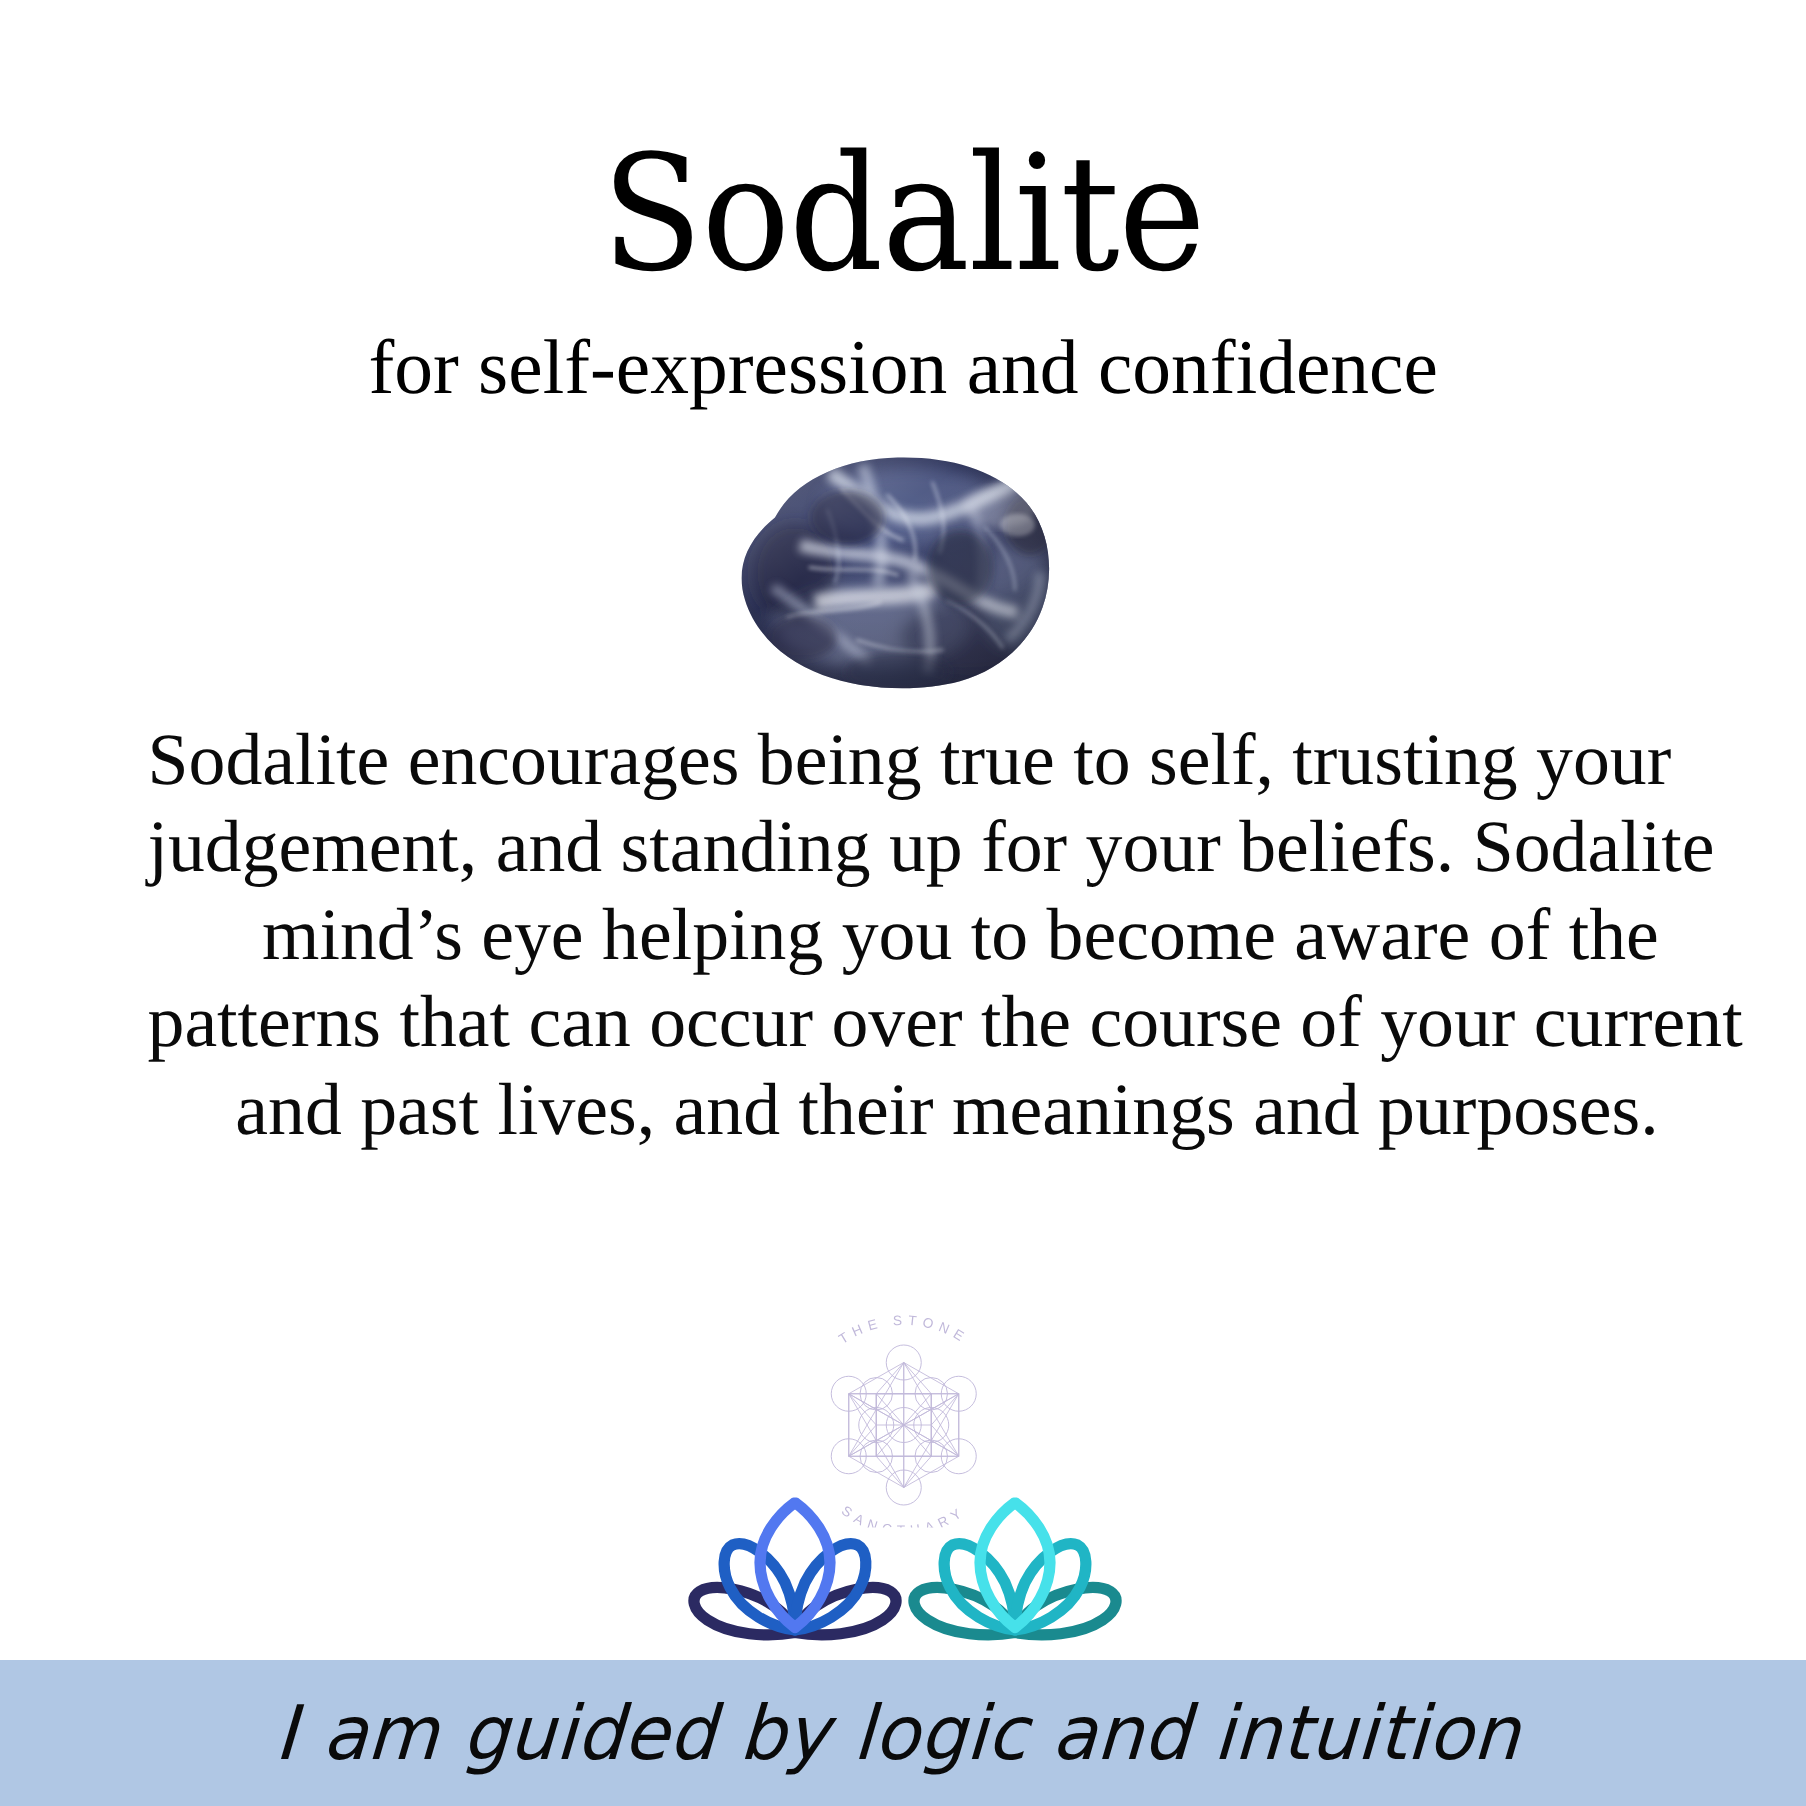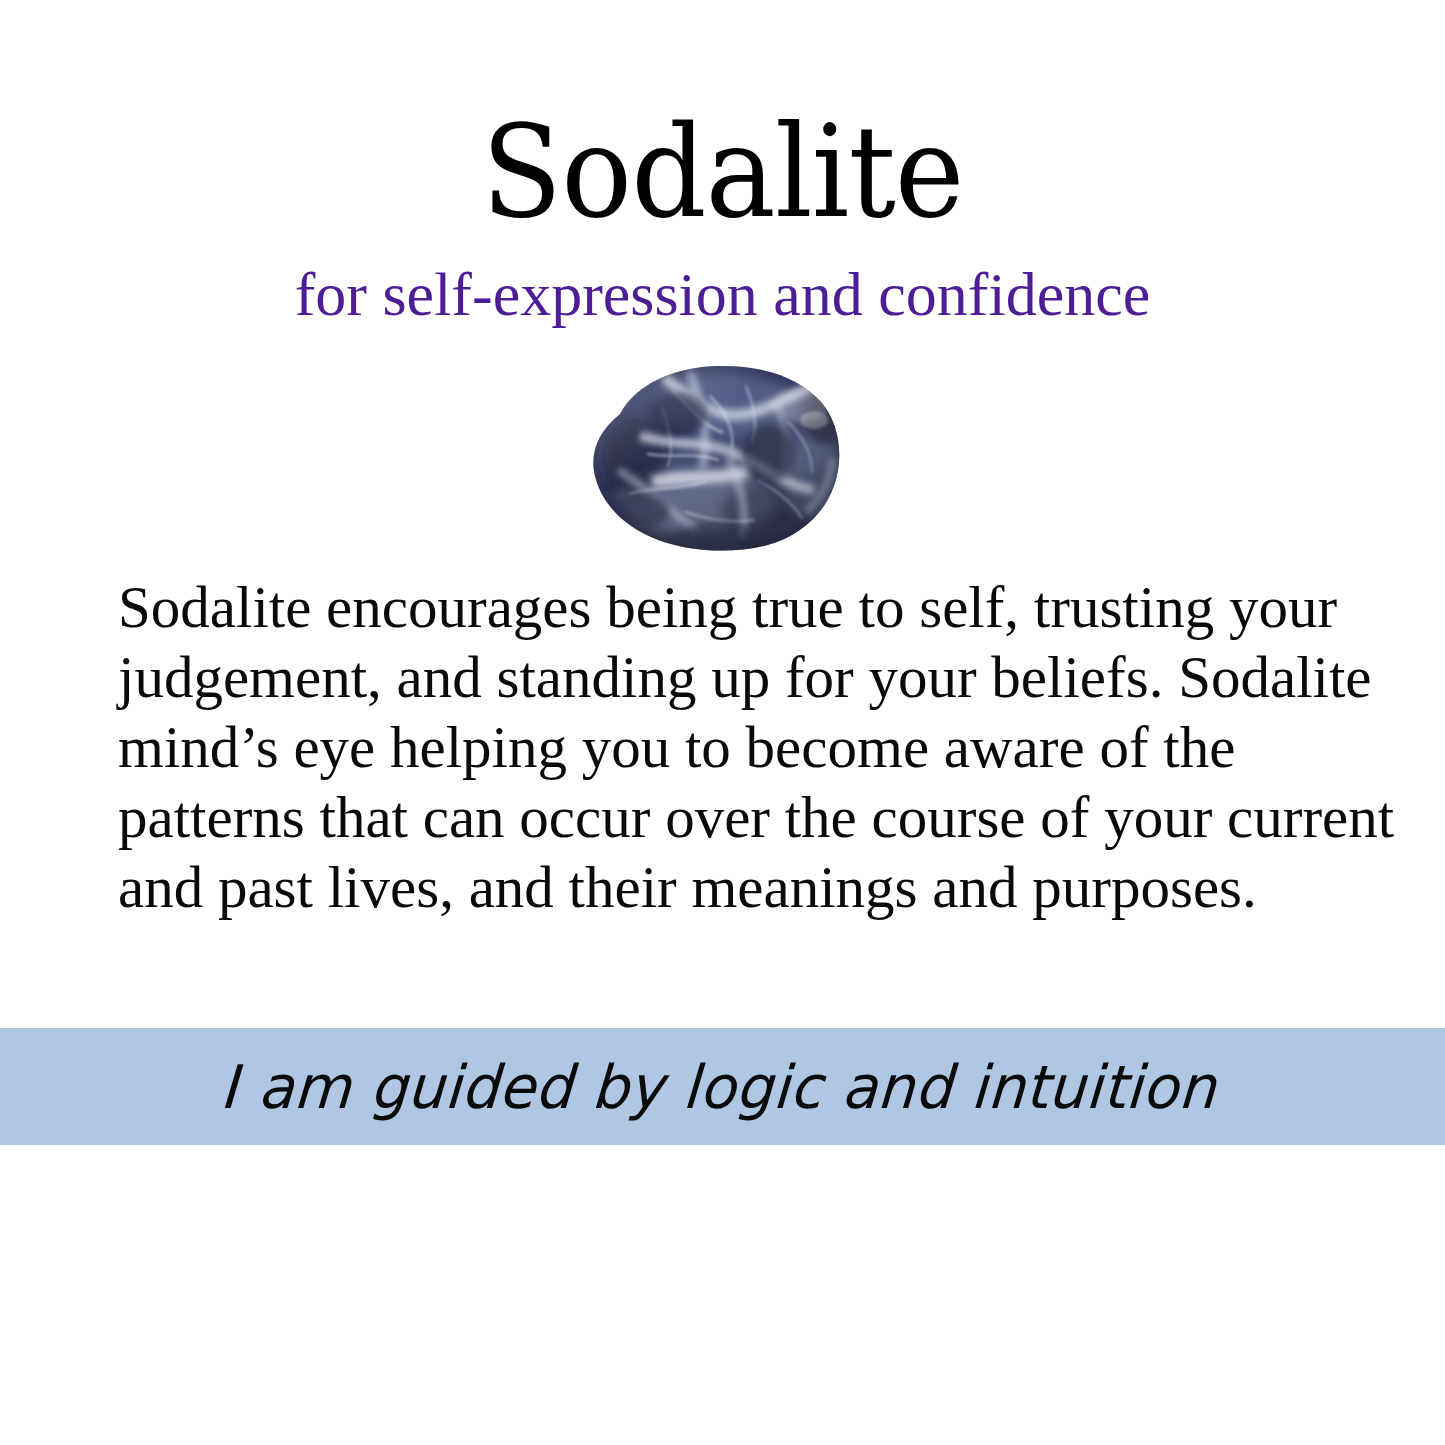--- a/index.html
+++ b/index.html
@@ -6,21 +6,21 @@
     margin: 0;
     padding: 0;
     background: #ffffff;
   }
   body {
     font-family: "Liberation Serif", serif;
   }
   .card {
     position: relative;
     width: 1445px;
-    height: 1145px;
+    height: 1445px;
     background: #ffffff;
     overflow: hidden;
     box-sizing: border-box;
   }
 
   
   .title {
     position: absolute;
     top: 108px;
     left: 0;
@@ -41,21 +41,21 @@
   .subtitle {
     position: absolute;
     top: 262px;
     left: 0;
     width: 1445px;
     text-align: center;
     font-family: "Liberation Serif", serif;
     font-size: 62px;
     font-weight: 400;
     line-height: 1.05;
-    color: #4c1d95;
+    color: #000000;
     white-space: nowrap;
   }
 
   
   .stone-wrap {
     position: absolute;
     left: 578px;
     top: 362px;
     width: 270px;
     height: 192px;
@@ -65,21 +65,21 @@
     width: 100%;
     height: 100%;
   }
 
   
   .body-text {
     position: absolute;
     left: 118px;
     top: 572px;
     width: 1209px;
-    text-align: left;
+    text-align: right;
     font-family: "Liberation Serif", serif;
     font-size: 59px;
     line-height: 70px;
     color: #0a0a0a;
   }
   .body-text .ln {
     display: block;
     white-space: nowrap;
   }
 

